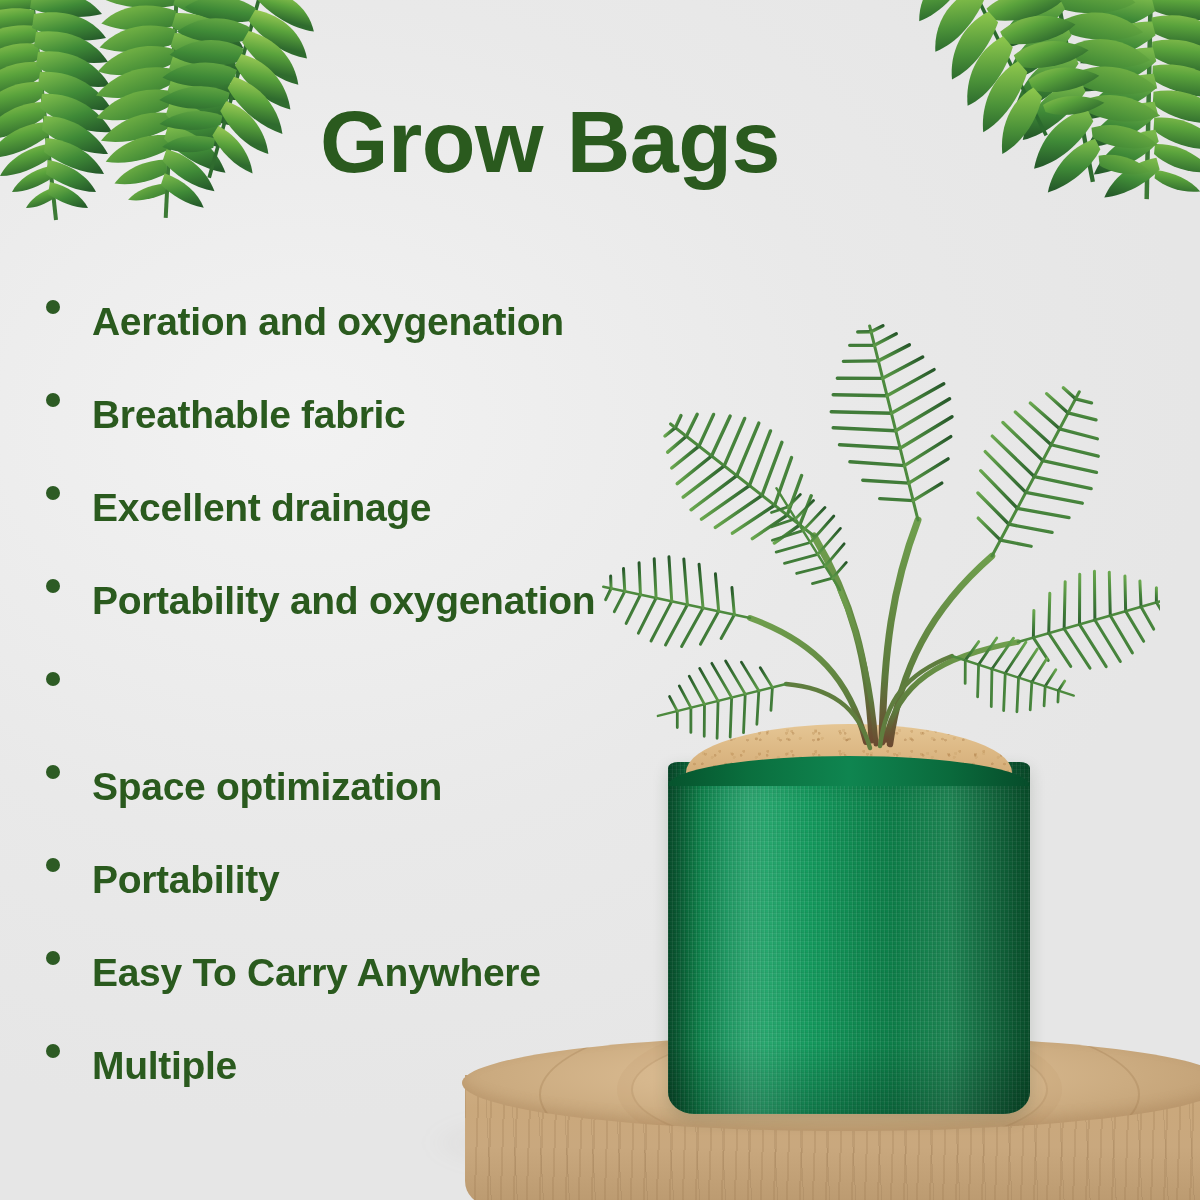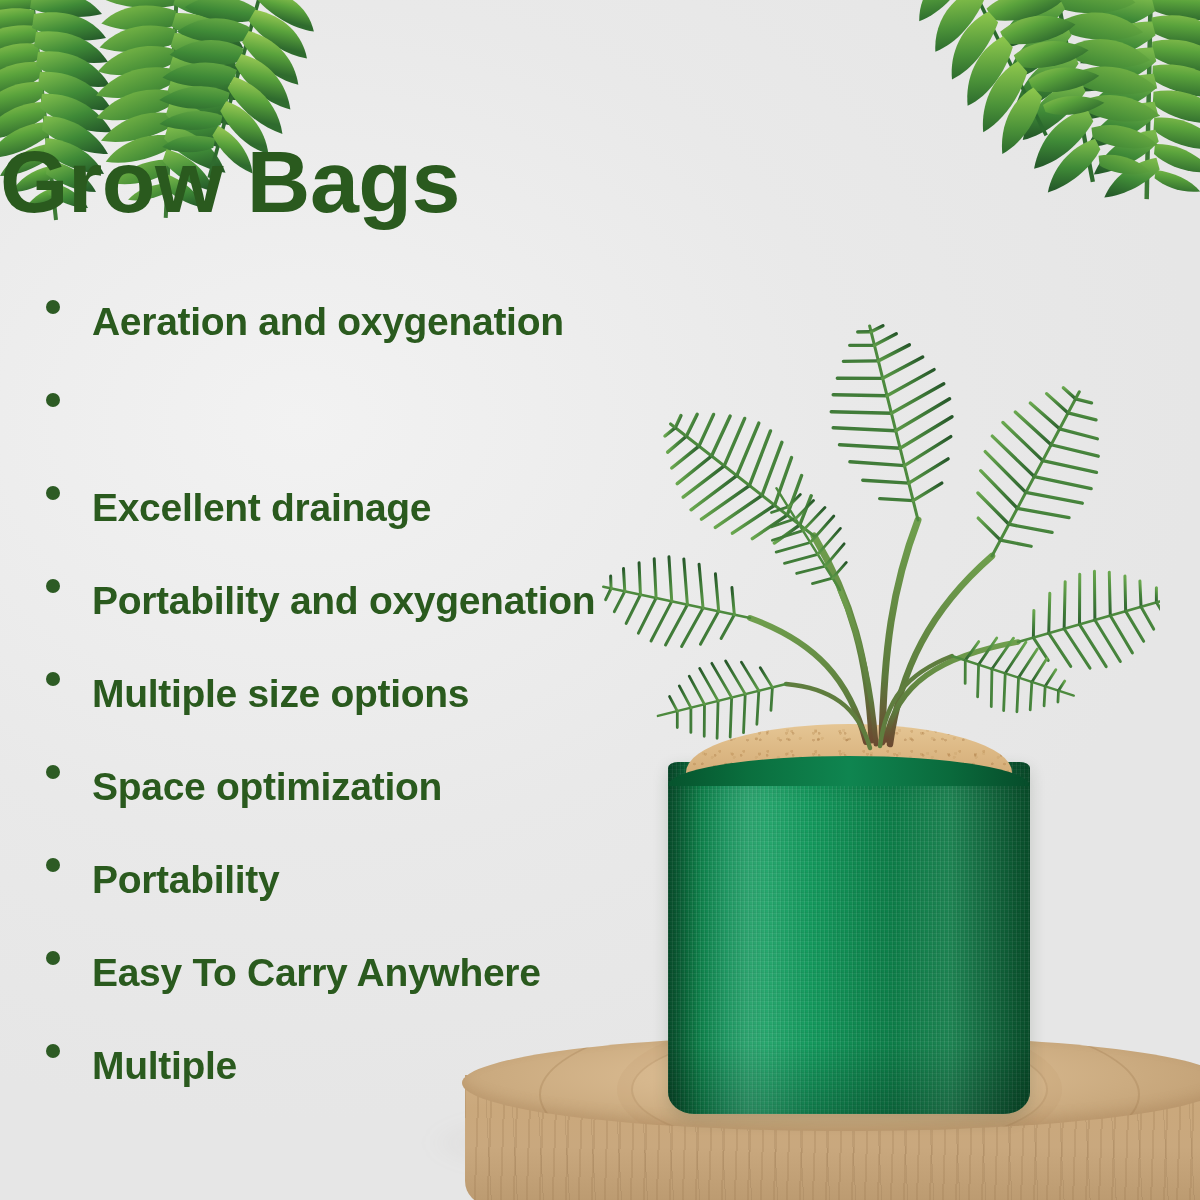--- a/index.html
+++ b/index.html
@@ -21,28 +21,27 @@
 
   
   .leafgroup { position:absolute; pointer-events:none; }
   #leaves-tl { top:-30px; left:-40px; }
   #leaves-tr { top:-50px; right:-30px; }
 
   
   #title {
     position:absolute;
     top:96px; left:0; width:1100px;
-    text-align:left;
+    text-align:center;
     font-size:88px;
     font-weight:bold;
     color:#2a5a1e;
     letter-spacing:-0.5px;
     line-height:1.05;
     z-index:6;
-    margin-top:40px;
   }
 
   
   #features {
     position:absolute;
     top:300px; left:38px;
     width:660px;
     list-style:none;
     z-index:6;
   }
@@ -614,32 +613,32 @@
 
   <h1 id="title">Grow Bags</h1>
 
   <ul id="features">
     <li>
       <span class="bullet"></span>
       <span class="feature-text">Aeration and oxygenation</span>
     </li>
     <li>
       <span class="bullet"></span>
+      <span class="feature-text">Breathable fabric</span>
     </li>
     <li>
       <span class="bullet"></span>
       <span class="feature-text">Excellent drainage</span>
     </li>
     <li>
       <span class="bullet"></span>
       <span class="feature-text">Portability and oxygenation</span>
     </li>
     <li>
       <span class="bullet"></span>
-      <span class="feature-text">Multiple size options</span>
     </li>
     <li>
       <span class="bullet"></span>
       <span class="feature-text">Space optimization</span>
     </li>
     <li>
       <span class="bullet"></span>
       <span class="feature-text">Portability</span>
     </li>
     <li>

